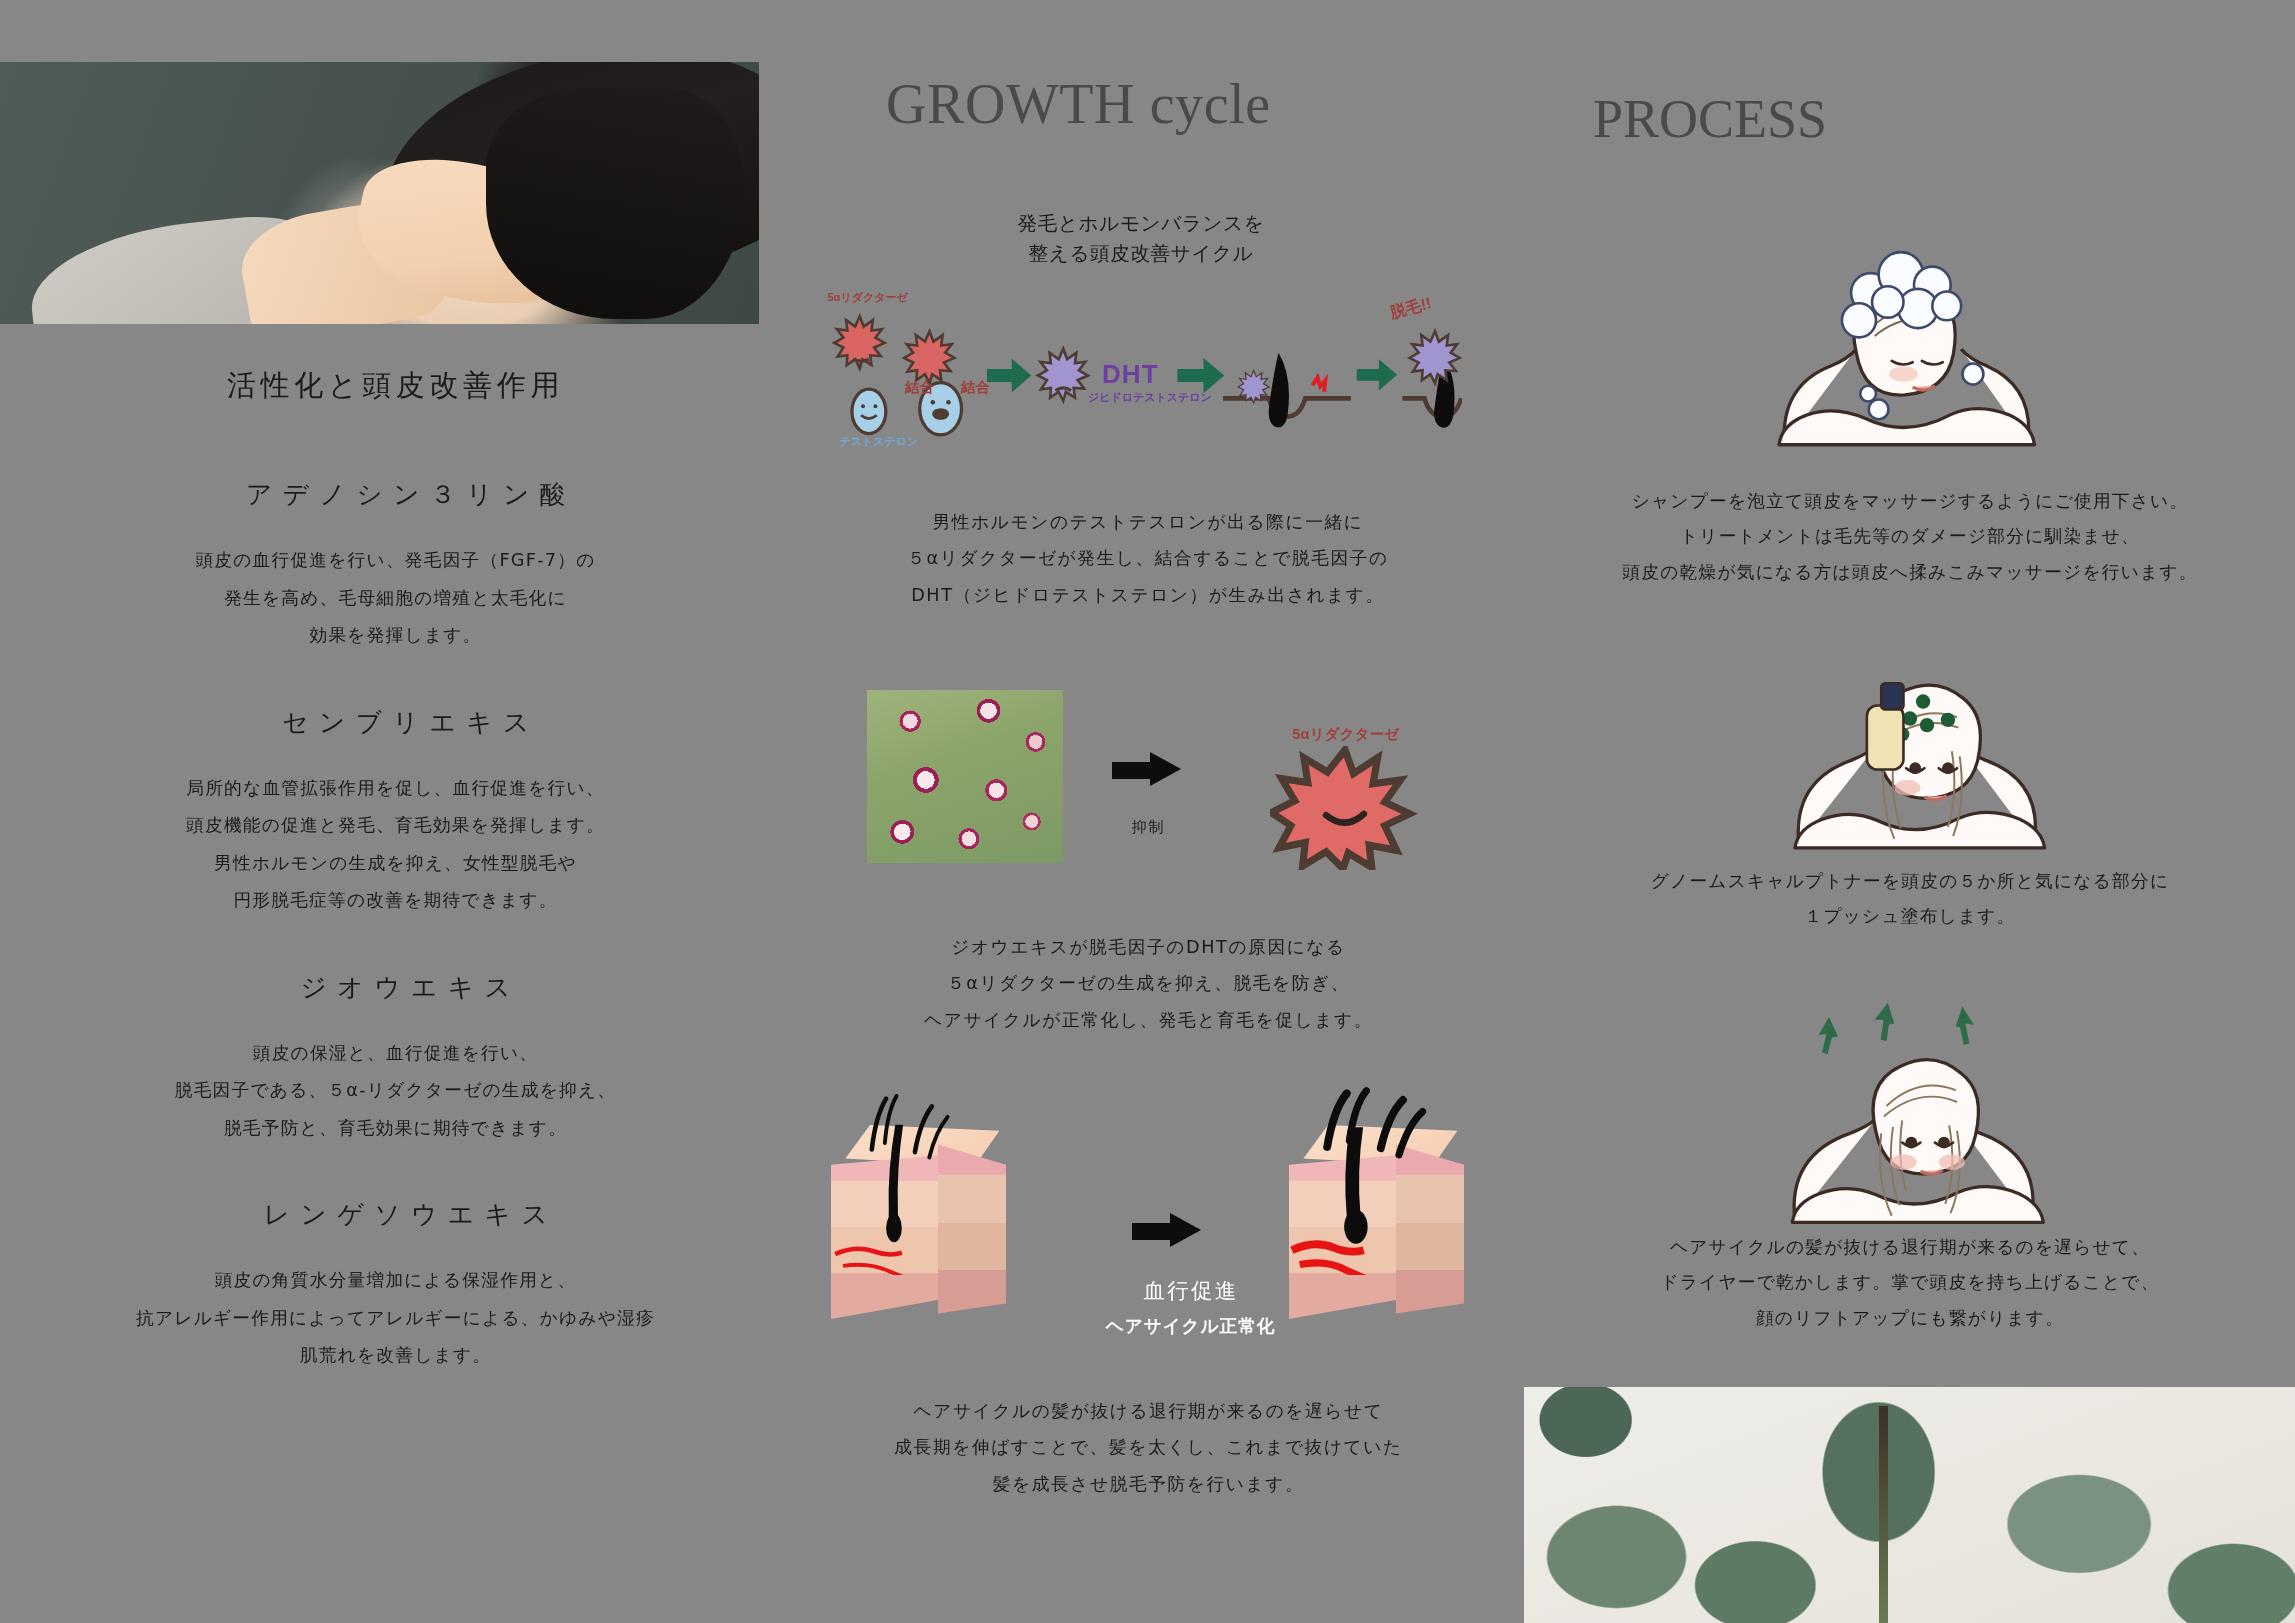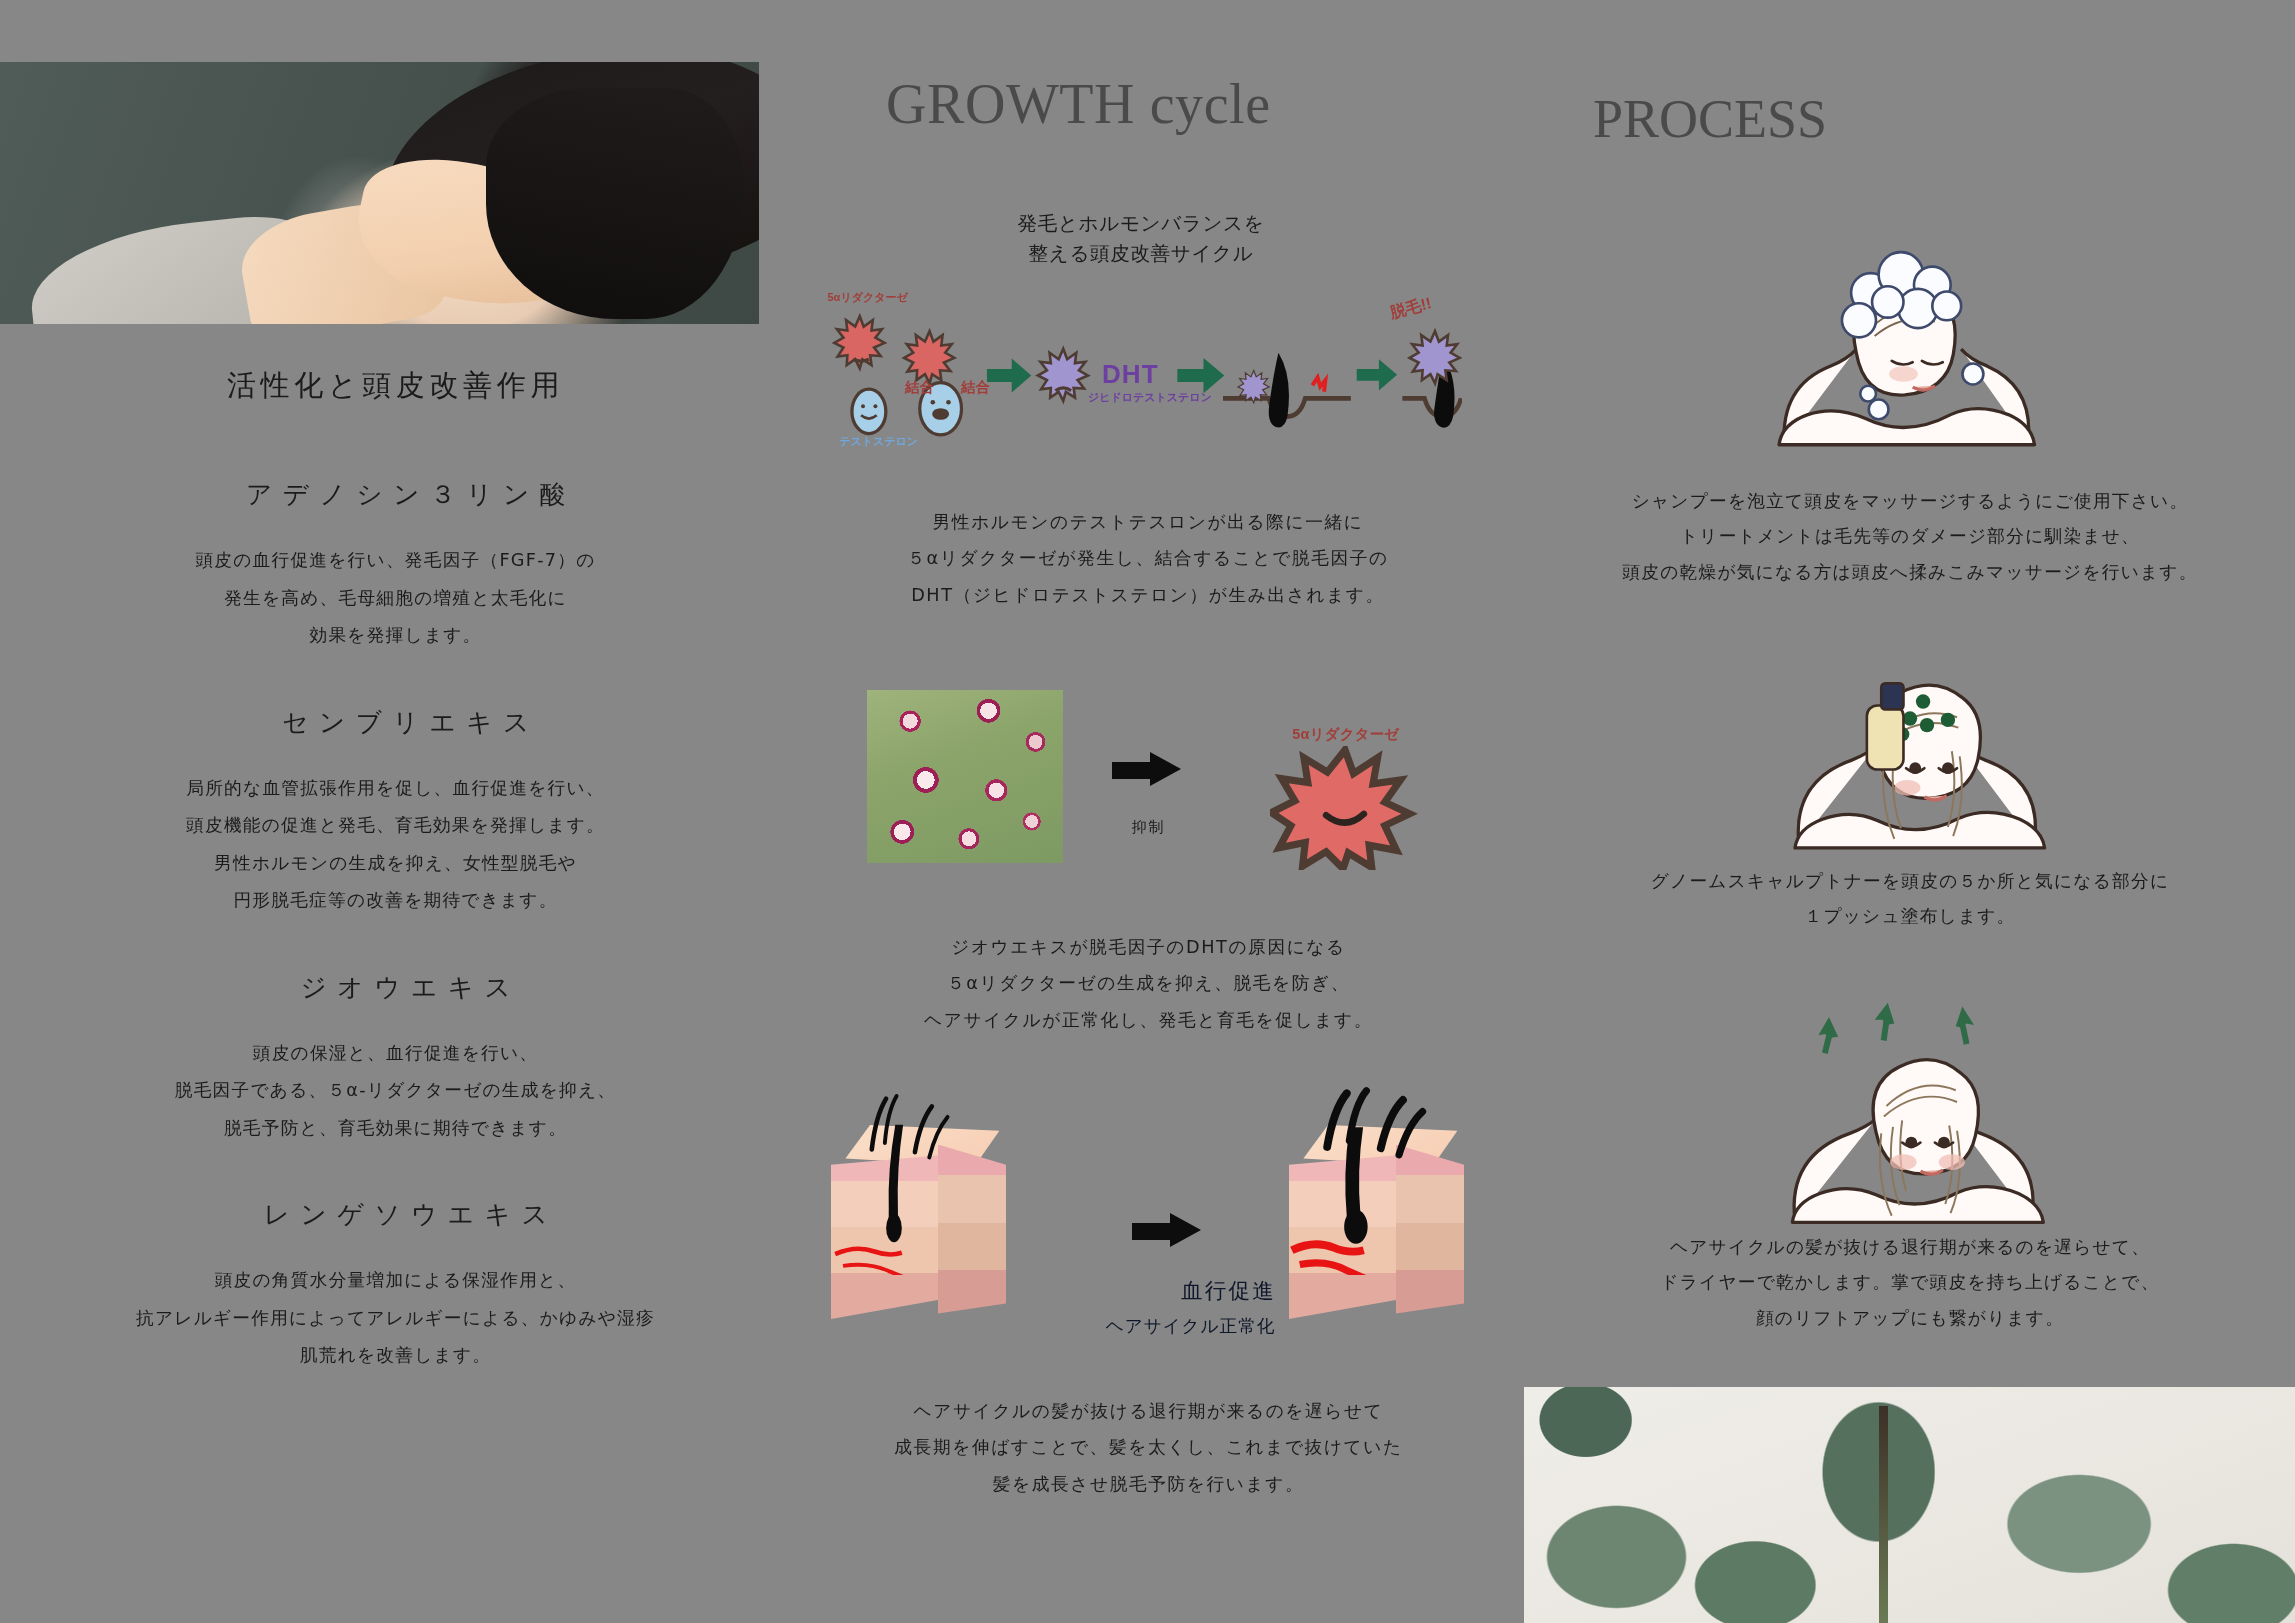--- a/index.html
+++ b/index.html
@@ -142,26 +142,26 @@
     position:absolute;left:0;top:30px;width:111px;height:164px;
     background:linear-gradient(180deg,#f0b7b9 0 16%, #f3cfbb 16% 44%, #eec6ae 44% 72%, #e3aaa0 72% 100%);
     clip-path:polygon(0% 6%,100% 0%,100% 88%,0% 100%);
   }
   .cube .side{
     position:absolute;left:107px;top:19.6px;width:68px;height:169px;
     background:linear-gradient(180deg,#eaa9ac 0 18%, #e9c3ad 18% 46%, #e0b69f 46% 74%, #d79c93 74% 100%);
     clip-path:polygon(0% 0%,100% 12%,100% 94%,0% 100%);
   }
   #skin-label1{
-    left:1106px;top:1276px;width:170px;text-align:right;
-    font-size:21.6px;letter-spacing:.1em;color:#0f172a;
+    left:1106px;top:1276px;width:170px;text-align:center;
+    font-size:21.6px;letter-spacing:.1em;color:#ffffff;
   }
   #skin-label2{
     left:1086px;top:1314px;width:209px;text-align:center;
-    font-size:17.7px;letter-spacing:.05em;color:#0f172a;
+    font-size:17.7px;letter-spacing:.05em;color:#ffffff;font-weight:bold;
   }
   #cycle-text{
     left:818px;top:1393px;width:661px;text-align:center;
     font-size:17.7px;line-height:2.05;letter-spacing:.09em;color:#1b1b1b;
   }
 
   
   #process-title{left:1593px;top:88px;font-size:54px;}
   .step{position:absolute;width:772px;left:1524px;}
   .step-text{

